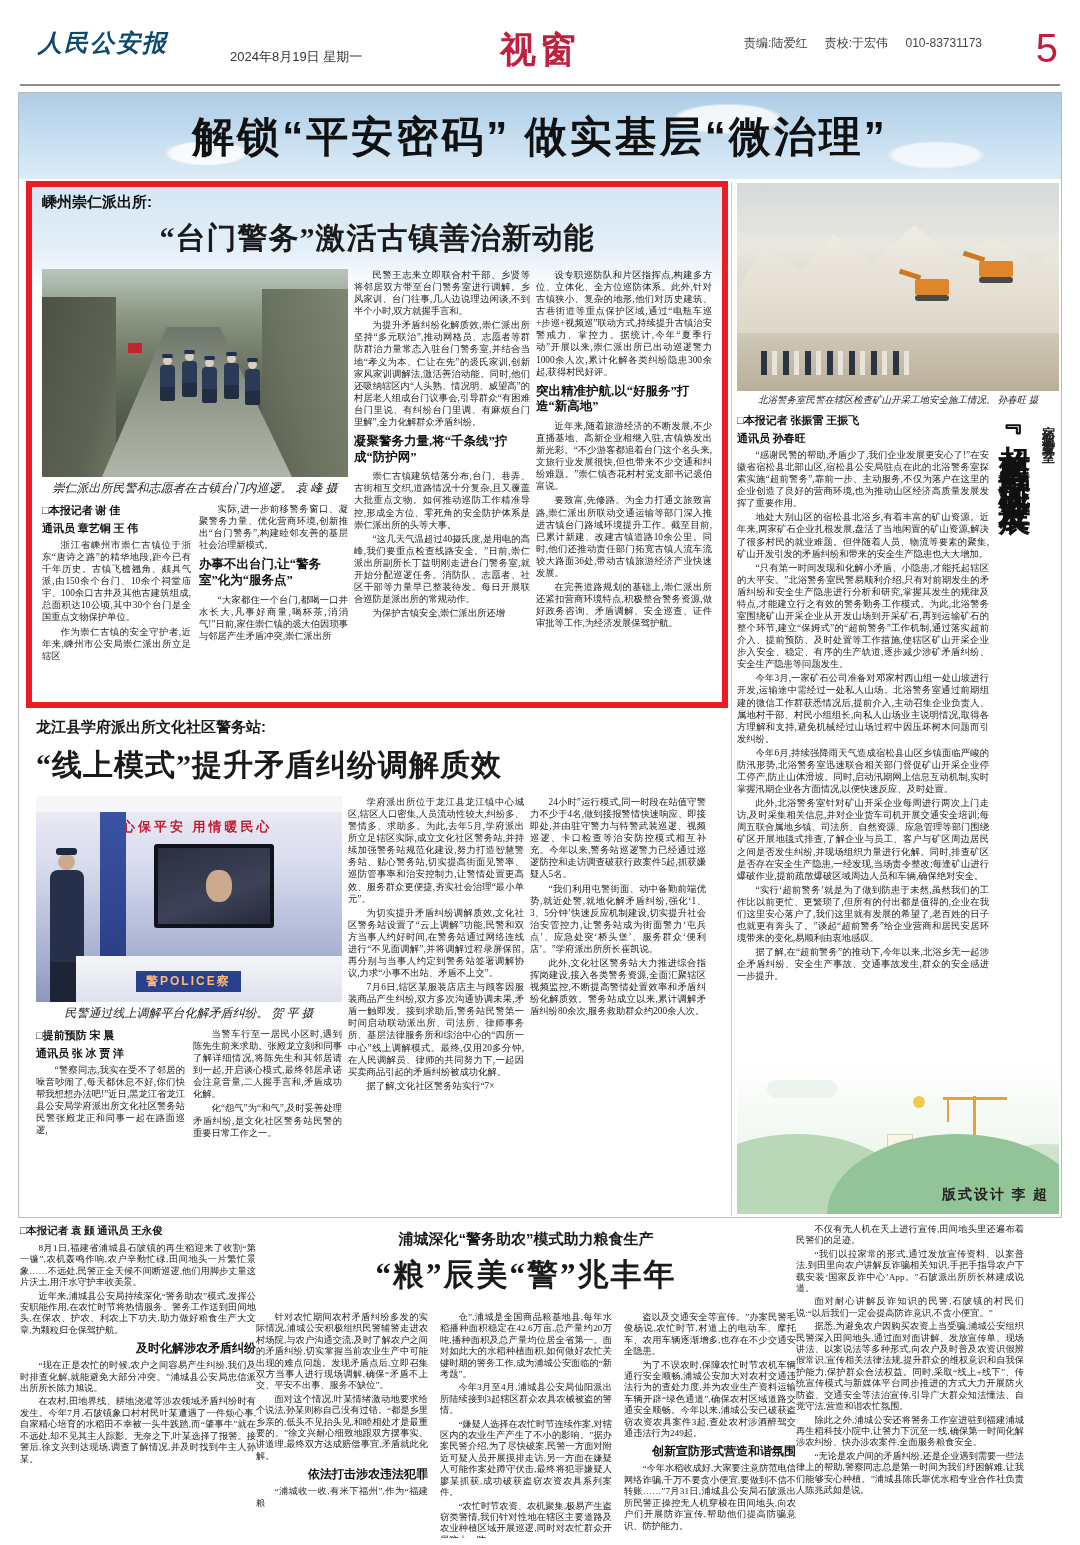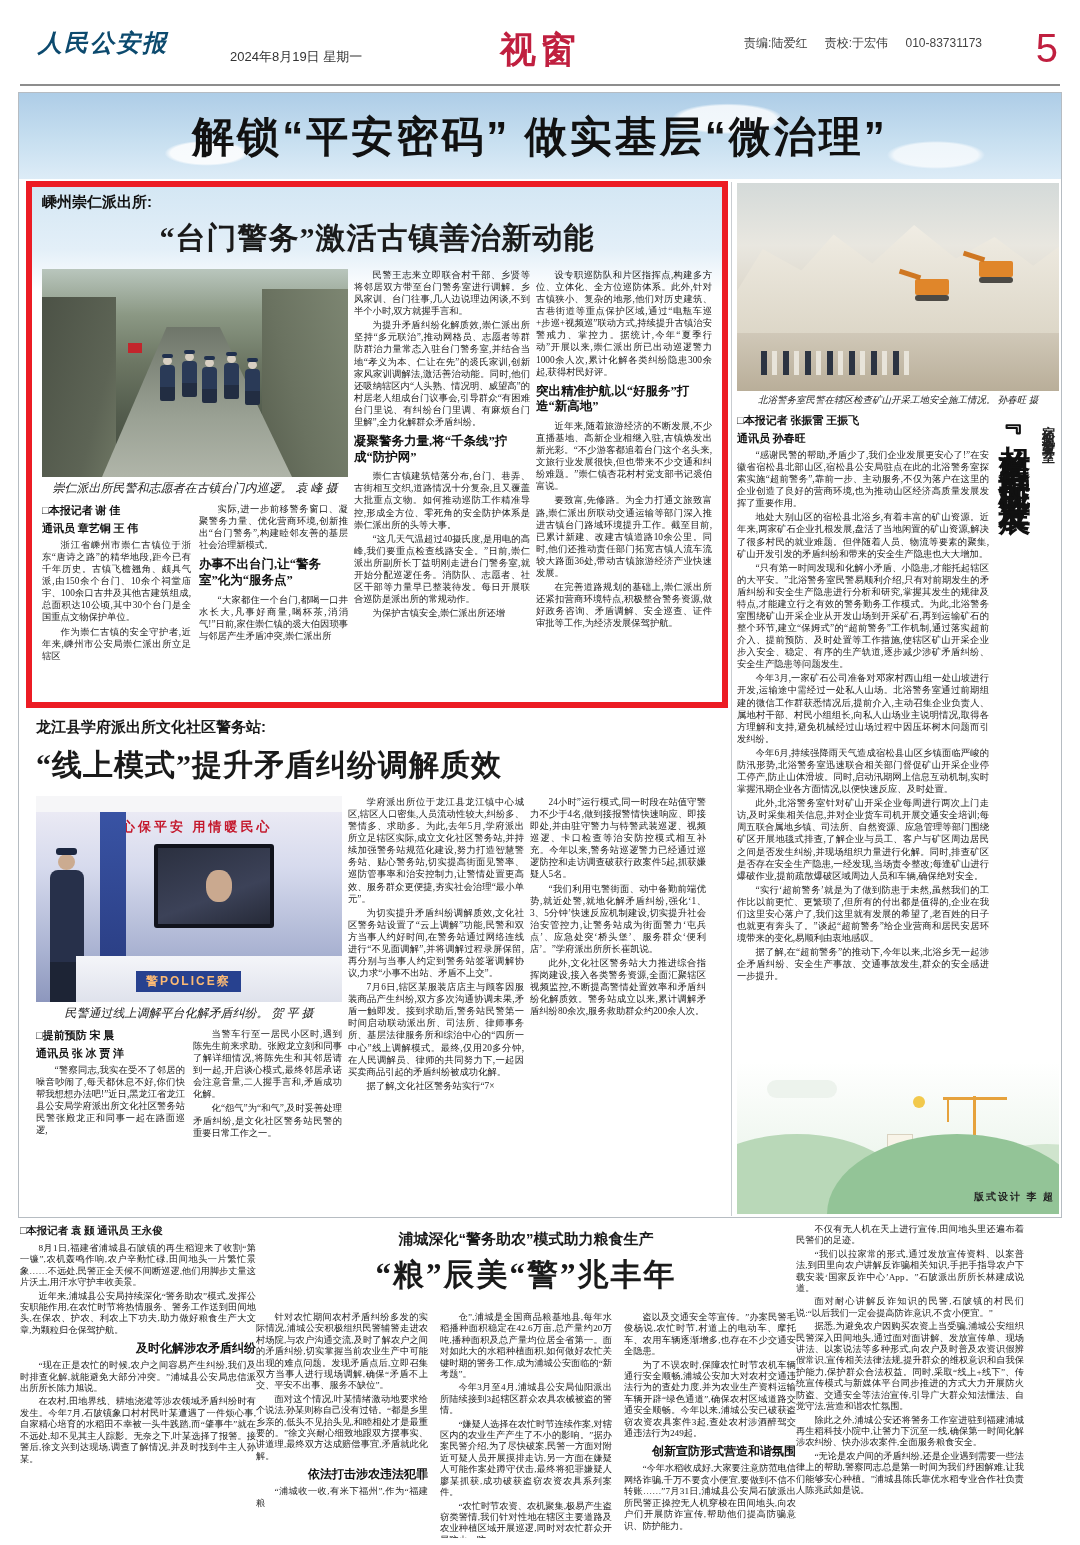--- a/index.html
+++ b/index.html
@@ -111,21 +111,21 @@
   .hill2 { left:90px; bottom:-80px; width:260px; height:160px; background:#93c497; }
   .hill3 { left:210px; bottom:-60px; width:200px; height:130px; background:#cfe4cd; }
   .illus-cloud { position:absolute; left:30px; top:18px; width:70px; height:18px; border-radius:12px; background:#edf3ed; }
   .illus-bldg { position:absolute; background:#f8f4e8; border:1px solid #d9d2c0; }
   .bldg1 { left:150px; bottom:46px; width:26px; height:34px; }
   .bldg2 { left:182px; bottom:42px; width:18px; height:26px; }
   .crane-mast { position:absolute; left:236px; bottom:54px; width:3px; height:64px; background:#e6a23c; }
   .crane-jib { position:absolute; left:206px; bottom:114px; width:64px; height:3px; background:#e6a23c; }
   .crane-line { position:absolute; left:210px; bottom:92px; width:2px; height:24px; background:#e6a23c; }
   .illus-sun { position:absolute; left:176px; top:34px; width:12px; height:12px; border-radius:50%; background:#f2c94c; }
-  .design-credit { position:absolute; right:4px; bottom:10px; font-size:10px; font-weight:bold; color:#222; letter-spacing:2px;padding-left:36px; }
+  .design-credit { position:absolute; right:10px; bottom:10px; font-size:14px; font-weight:bold; color:#222; letter-spacing:2px;padding-left:36px; }
 
   
   .bs { position:absolute; left:20px; top:1224px; width:1040px; height:318px; display:flex; overflow:hidden; }
   .bs .flow-para { font-size:9.2px; line-height:1.24; margin-bottom:2px; }
   .bs .flow-subhead { font-size:12px; text-align:right; margin:5px 0 4px; }
   .bs-col1 { width:236px; flex:none; overflow:hidden; }
   .bs-byline { font-size:10.5px; font-weight:bold; margin-bottom:5px; }
   .bs-center { width:540px; flex:none; }
   .bs-headblock { text-align:center; height:88px; padding-top:6px; }
   .bs-kicker { font-size:15px; font-weight:bold; font-family:"Liberation Sans",sans-serif; }

